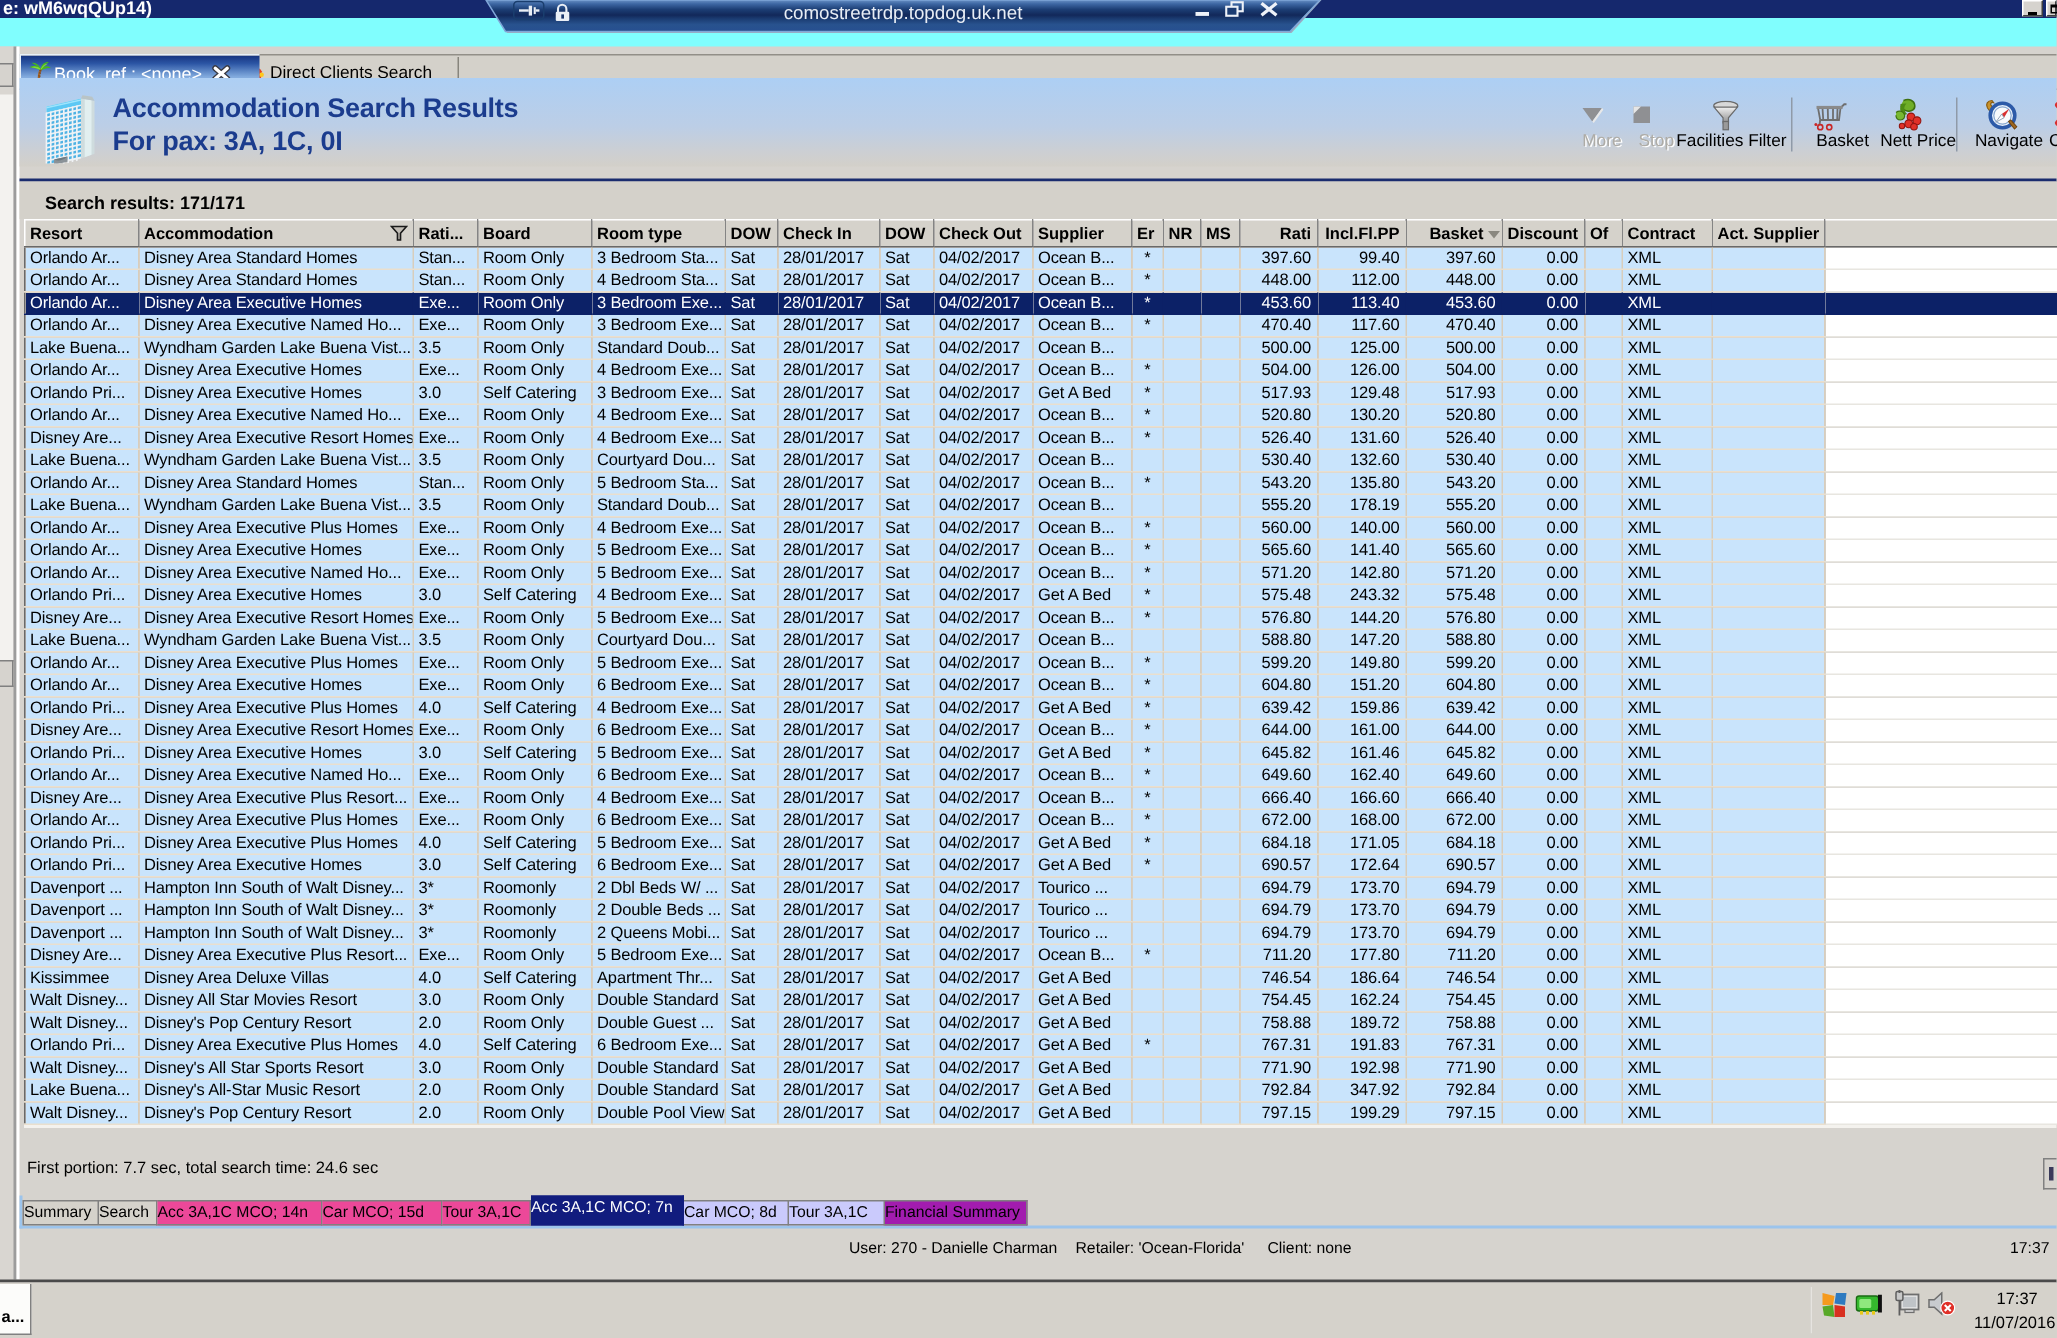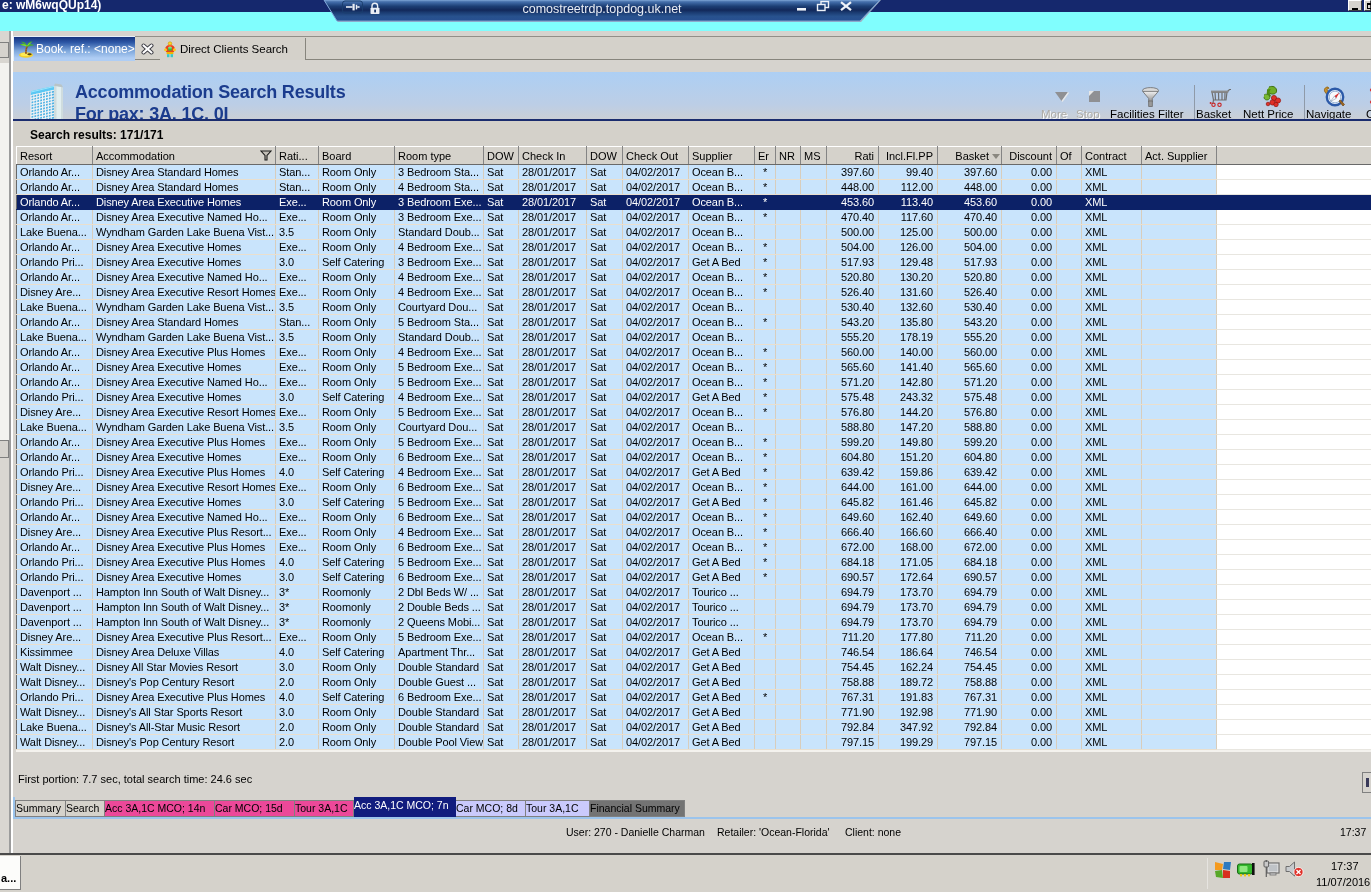--- a/index.html
+++ b/index.html
@@ -10,56 +10,56 @@
 
 .wbtn{position:absolute;top:0;height:11px;background:#D6D3CE;border:1px solid #fff;border-right-color:#404040;border-bottom-color:#404040}
 
 #lstrip{position:absolute;left:0;top:31px;width:9px;height:822px;background:#D9D6D1}
 #lwhite{position:absolute;left:0;top:63px;width:9px;height:377px;background:#F3F2EF}
 #lline1{position:absolute;left:9px;top:31px;width:2px;height:822px;background:#9C9C9C}
 #lline2{position:absolute;left:11px;top:31px;width:2px;height:822px;background:#FFFFFF}
 .lbtn{position:absolute;left:0;width:9px;background:#D6D3CE;border:1px solid #808080;border-left:none}
 
 #tabstrip{position:absolute;left:13px;top:36px;width:1358px;height:24px;background:#D4D1CA;border-top:1px solid #928F88;border-bottom:1px solid #87857D}
-#atab{position:absolute;left:13px;top:36px;width:122px;height:25px;background:linear-gradient(#16337F,#2B55A4 22%,#7FA8DC 58%,#AFCDF4 88%);border-left:1px solid #E8F0F8;border-top:1px solid #E8F0F8}
+#atab{position:absolute;left:13px;top:36px;width:160px;height:25px;background:linear-gradient(#16337F,#2B55A4 22%,#7FA8DC 58%,#AFCDF4 88%);border-left:1px solid #E8F0F8;border-top:1px solid #E8F0F8}
 #atab .txt{position:absolute;left:22px;top:5px;color:#fff;font-size:12px}
 #itab{position:absolute;left:160px;top:38px;width:146px;height:22px;background:#D4D1CA;border-right:1px solid #87857D}
 #itab .txt{position:absolute;left:20px;top:4.5px;color:#000;font-size:11.5px}
 
-#hdr{position:absolute;left:13px;top:72px;width:1358px;height:59px;background:linear-gradient(#ADCFF4,#BCCEE6 55%,#CDCFD2 85%,#D3D0C9 100%)}
+#hdr{position:absolute;left:13px;top:52px;width:1358px;height:59px;background:linear-gradient(#ADCFF4,#BCCEE6 55%,#CDCFD2 85%,#D3D0C9 100%)}
 #hline{position:absolute;left:13px;top:119px;width:1358px;height:2px;background:#1A2C6E}
 #hdr .title{position:absolute;left:62px;top:9px;color:#1B3C8E;font-size:18px;font-weight:bold;line-height:22px;letter-spacing:-.2px}
-.tlabel{position:absolute;top:36px;font-size:11.5px;color:#000;text-align:left;white-space:nowrap}
+.tlabel{position:absolute;top:36px;font-size:11.5px;color:#000;text-align:right;white-space:nowrap}
 .tlabel.dis{color:#AEACA6;text-shadow:1px 1px 0 #fff}
 .tsep{position:absolute;top:13px;width:1px;height:36px;background:#8F9AA8}
 
 #srbar{position:absolute;left:13px;top:121px;width:1358px;height:25px;background:#D4D1CA}
 #srbar span{position:absolute;left:17px;top:7px;font-size:12px;font-weight:bold;color:#000}
 
 #tbl{position:absolute;left:16px;top:146px;width:1355px;border-collapse:collapse;table-layout:fixed;border-top:1px solid #696969;border-left:1px solid #696969}
-#tbl th{height:18px;background:#D5D2CB;border-top:1px solid #FFFFFF;border-left:1px solid #FFFFFF;border-right:1px solid #848484;border-bottom:1px solid #696969;font-size:11px;font-weight:normal;color:#000;text-align:left;padding:0 2px 0 3px;white-space:nowrap;overflow:hidden;position:relative}
+#tbl th{height:18px;background:#D5D2CB;border-top:1px solid #FFFFFF;border-left:1px solid #FFFFFF;border-right:1px solid #848484;border-bottom:1px solid #696969;font-size:11px;font-weight:bold;color:#000;text-align:left;padding:0 2px 0 3px;white-space:nowrap;overflow:hidden;position:relative}
 #tbl th.r{text-align:right;padding-right:4px}
 #tbl td{height:15px;background:#C9E4FC;border-right:1px solid #D8CDBC;border-bottom:1px solid #EADFCE;font-size:11px;letter-spacing:-.1px;color:#000;padding:0 1px 1px 3px;white-space:nowrap;overflow:hidden}
 #tbl td.r{text-align:right;padding-right:4px}
 #tbl td.c{text-align:center;padding:0}
 #tbl td.fil{background:#fff;border-right:none;border-bottom:1px solid #E8E6E0}
 #tbl tr.sel td{background:#0C2167;color:#fff;border-right-color:#0C2167;border-bottom-color:#0C2167}
 #tbl tr.sel td.fil{background:#0C2167}
 #tbl th .fun{position:absolute;right:3px;top:3px}
 #tbl th .tri{position:absolute;right:1px;top:7px;width:0;height:0;border:4px solid transparent;border-top:5px solid #8A8880;border-bottom:none}
 #belowtbl{position:absolute;left:16px;top:750px;width:1355px;height:2px;background:#F4F2EE}
 #fp{position:absolute;left:18px;top:773px;font-size:11px;color:#000}
 
 #btabline{position:absolute;left:13px;top:817px;width:1358px;height:2px;background:#9CC4EC}
 #btabl{position:absolute;left:13px;top:797px;width:2px;height:22px;background:#9CC4EC}
 .btab{position:absolute;top:800px;height:17px;border:1px solid #808080;border-left:none;font-size:10.5px;color:#000;text-align:left;line-height:15px;background:#D5D2CB;white-space:nowrap}
 .btab.first{border-left:1px solid #808080}
 .btab.green{background:#ec4899}
 .btab.lav{background:#CACAFC}
-.btab.fin{background:#737373}
+.btab.fin{background:#a21caf}
 .btab.sel{background:#111C7E;color:#fff;top:797px;height:20px;border-color:#111C7E}
 
 #stat{position:absolute;left:0;top:820px;width:1169px;height:28px;font-size:10.5px;color:#000}
 #stat span{position:absolute;top:6px}
 
 #tline{position:absolute;left:0;top:853px;width:1371px;height:2px;background:#4A4A4A}
 #tbar{position:absolute;left:0;top:855px;width:1371px;height:37px;background:#D5D2CB}
 #tbtn{position:absolute;left:0;top:856px;width:21px;height:34px;background:#FCFCFA;border-right:1px solid #808080;border-bottom:1px solid #808080}
 #tbtn span{position:absolute;left:1px;top:16px;font-weight:bold;font-size:11px}
 #trayline{position:absolute;left:1207px;top:858px;width:1px;height:31px;background:#C2C0BA;border-right:1px solid #E6E4E0}

